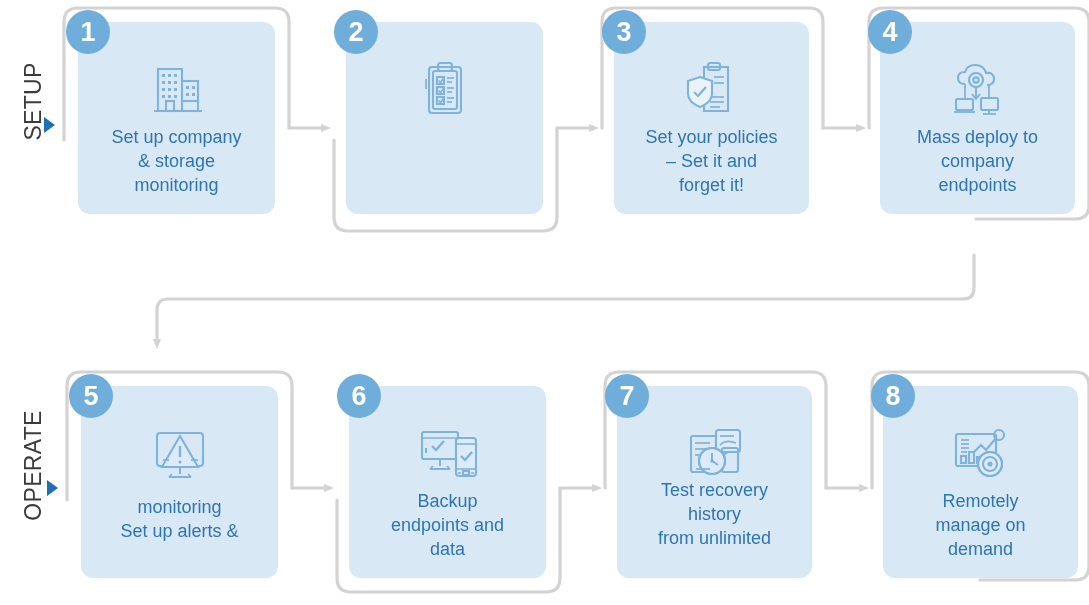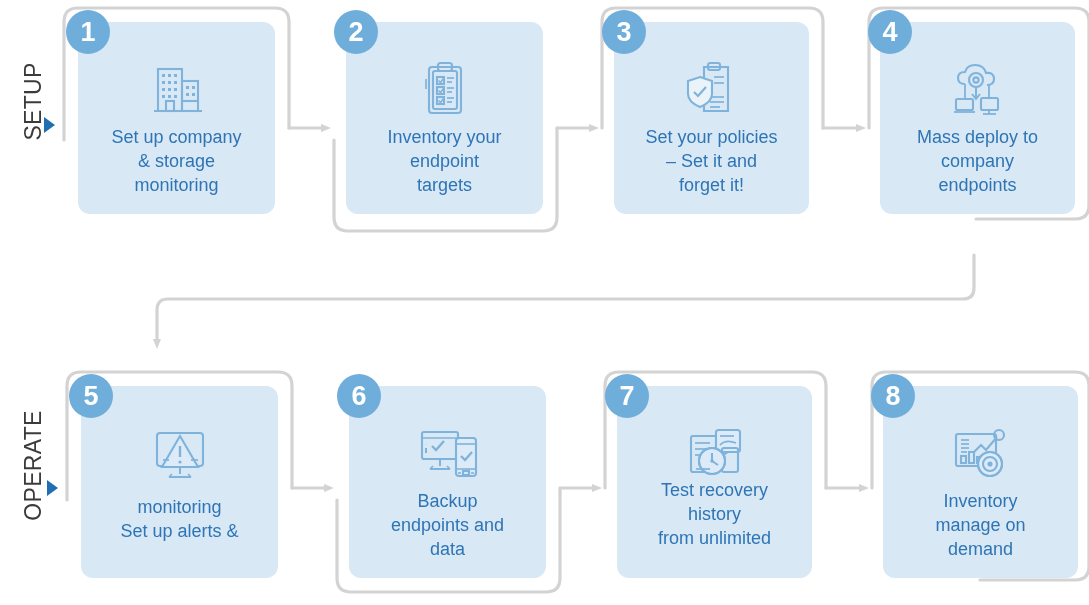--- a/index.html
+++ b/index.html
@@ -167,25 +167,20 @@
           <path d="M20.5,29.5 l2,2 l3,-4" stroke-width="1.6"></path>
         <line x1="29" y1="27" x2="36" y2="27" stroke-width="1.7"></line>
           <line x1="29" y1="31" x2="34" y2="31" stroke-width="1.7"></line>
         <rect x="19" y="36" width="7" height="7"></rect>
           <path d="M20.5,39.5 l2,2 l3,-4" stroke-width="1.6"></path>
         <line x1="29" y1="37" x2="36" y2="37" stroke-width="1.7"></line>
           <line x1="29" y1="41" x2="34" y2="41" stroke-width="1.7"></line>
         <line x1="8" y1="18" x2="8" y2="28" stroke-width="1.7"></line>
       </svg>
     </div>
-    <div class="card-label" style="top:104px;">
-      <div>Inventory your</div>
-      <div>endpoint</div>
-      <div>targets</div>
-    </div>
   </div>
 
   <div class="card" style="left:614px; top:22px; width:195px; height:192px;">
     <div class="badge">3</div>
     <div class="icon-wrap" style="top:38px; height:60px;">
       <svg width="56" height="58" viewBox="0 0 56 58" fill="none" stroke="#7FB3DB" stroke-width="2.1">
         <path d="M20,6 L44,6 L44,50 L20,50 Z"></path>
         <rect x="24" y="2" width="12" height="7" rx="2"></rect>
         <line x1="30" y1="16" x2="40" y2="16" stroke-width="1.7"></line>
         <line x1="30" y1="22" x2="40" y2="22" stroke-width="1.7"></line>
@@ -321,19 +316,19 @@
         <rect x="25" y="31" width="5" height="6"></rect>
         <path d="M22,26 L29,19 L34,24 L45,11" stroke-width="2.2"></path>
         <circle cx="47" cy="9" r="5"></circle>
         <circle cx="38" cy="38" r="12" fill="#DCEBF7"></circle>
         <circle cx="38" cy="38" r="12"></circle>
         <circle cx="38" cy="38" r="7"></circle>
         <circle cx="38" cy="38" r="2.6" fill="#7FB3DB" stroke="none"></circle>
       </svg>
     </div>
     <div class="card-label" style="top:104px;">
-      <div>Inventory</div>
+      <div>Remotely</div>
       <div>manage on</div>
       <div>demand</div>
     </div>
   </div>
 
 </div>
 
 </body></html>

